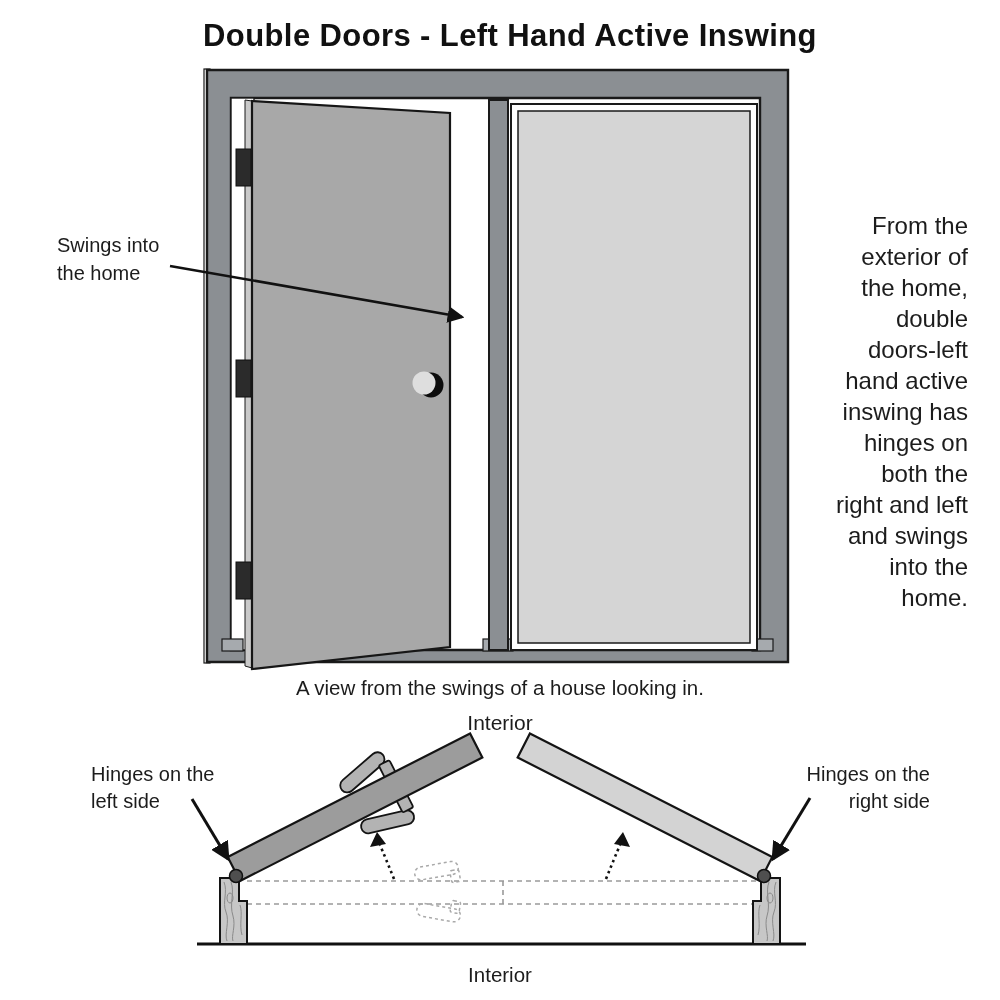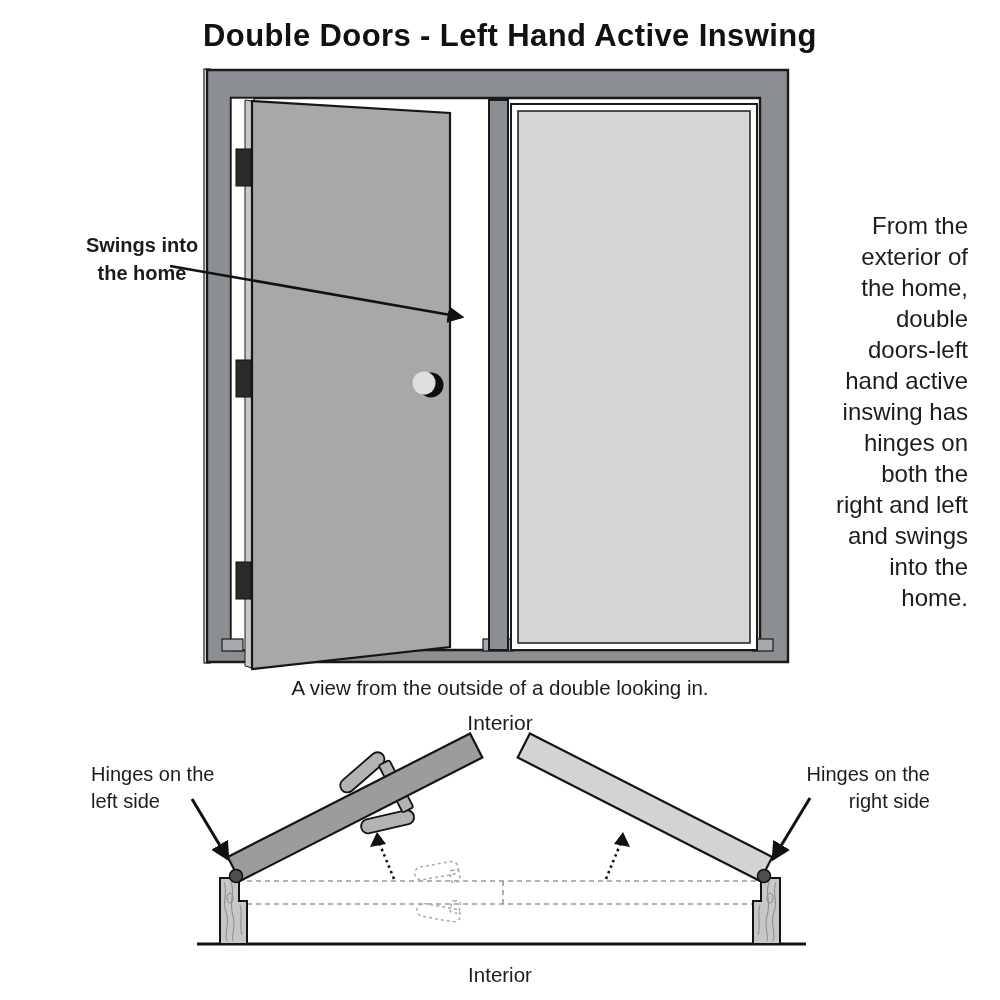--- a/index.html
+++ b/index.html
@@ -6,21 +6,21 @@
   #stage{
     position:relative;width:1000px;height:1000px;background:#ffffff;
     font-family:"Liberation Sans","DejaVu Sans",sans-serif;color:#1c1c1c;overflow:hidden;
   }
   #scene{position:absolute;left:0;top:0;width:1000px;height:1000px;}
   .txt{position:absolute;white-space:pre-line;}
   .title{
     left:0;top:18px;width:1000px;text-align:center;
     font-size:31px;font-weight:700;letter-spacing:.4px;color:#111;padding-left:10px;
   }
-  .swing-label{left:57px;top:231px;width:170px;font-size:20px;line-height:28px;text-align:center;font-weight:bold;}
+  .swing-label{left:57px;top:231px;width:170px;font-size:20px;line-height:28px;text-align:left;}
   .side-note{left:768px;top:210px;width:200px;font-size:24px;line-height:31px;text-align:right;}
   .caption{left:0;top:676px;width:1000px;text-align:center;font-size:20.5px;}
   .interior{left:0;top:711px;width:1000px;text-align:center;font-size:21px;}
   .exterior{left:0;top:963px;width:1000px;text-align:center;font-size:20.5px;}
   .hinge-label-left{left:91px;top:761px;width:180px;font-size:20px;line-height:27px;text-align:left;}
   .hinge-label-right{left:758px;top:761px;width:172px;font-size:20px;line-height:27px;text-align:right;}
 </style>
 </head>
 <body>
 
@@ -154,21 +154,21 @@
 doors-left
 hand active
 inswing has
 hinges on
 both the
 right and left
 and swings
 into the
 home.</div>
 
-  <div class="txt caption">A view from the outside of a double looking in.</div>
+  <div class="txt caption">A view from the swings of a house looking in.</div>
 
   <div class="txt interior">Interior</div>
 
   <div class="txt exterior">Interior</div>
 
   <div class="txt hinge-label-left">Hinges on the
 left side</div>
 
   <div class="txt hinge-label-right">Hinges on the
 right side</div>

